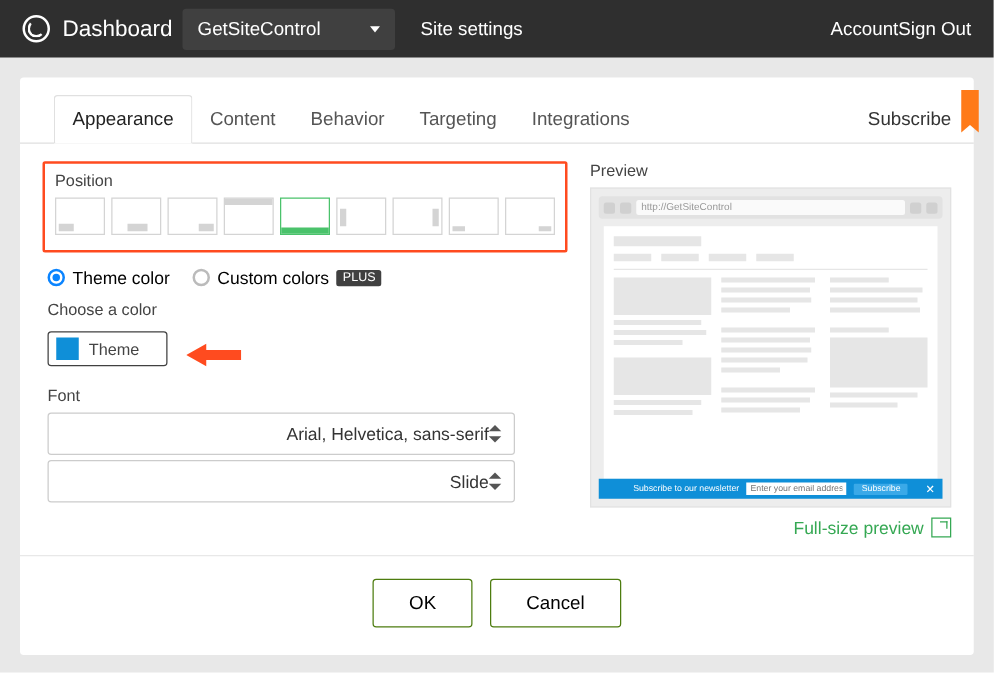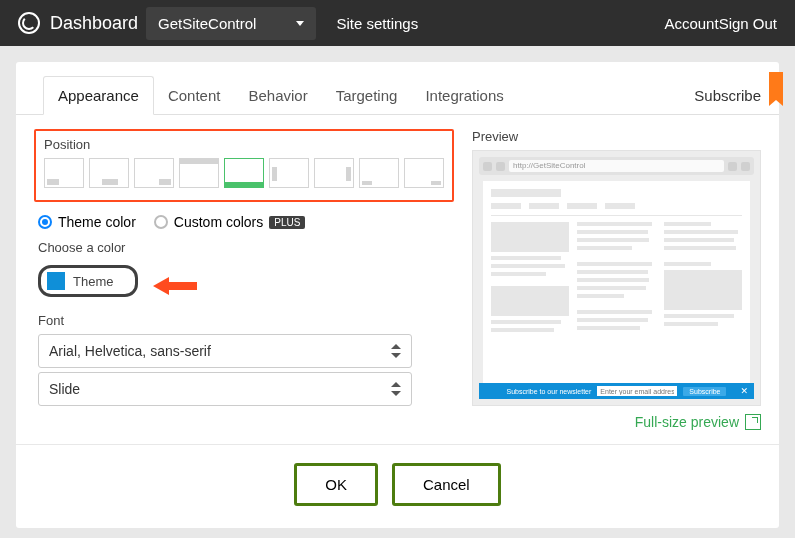--- a/index.html
+++ b/index.html
@@ -29,46 +29,46 @@
   .pos{width:40px;height:30px;border:1px solid #d4d4d4;background:#fff;position:relative;cursor:pointer}
   .pos .bar{position:absolute;background:#d4d4d4}
   .pos.sel{border-color:#4ac26b}
   .pos.sel .bar{background:#4ac26b}
   .radiorow{display:flex;align-items:center;gap:18px;font-size:14px;margin:8px 0 10px 4px}
   .radio{display:flex;align-items:center;gap:6px;cursor:pointer}
   .rb{width:14px;height:14px;border:2px solid #0a84ff;border-radius:50%;display:flex;align-items:center;justify-content:center}
   .rb.on::after{content:"";width:6px;height:6px;background:#0a84ff;border-radius:50%}
   .rb.off{border-color:#bbb}
   .plus{background:#404040;color:#fff;font-size:10px;padding:1px 5px;border-radius:2px}
-  .themebtn{display:inline-flex;align-items:center;gap:8px;border:3px solid #404040;border-radius:13px;padding:4px 22px 4px 6px;font-size:13px;color:#444;margin:4px 0 16px 4px;cursor:pointer}
+  .themebtn{display:inline-flex;align-items:center;gap:8px;border:1px solid #404040;border-radius:3px;padding:4px 22px 4px 6px;font-size:13px;color:#444;margin:4px 0 16px 4px;cursor:pointer}
   .swatch{width:18px;height:18px;background:#0f8fd8}
   .arrow{display:inline-block;vertical-align:middle;margin-left:10px}
   .arrow svg{display:block}
   .field{margin:0 0 4px 4px}
-  .select{border:1px solid #ccc;border-radius:3px;width:374px;padding:8px 10px;font-size:14px;color:#333;display:flex;align-items:center;justify-content:space-between;cursor:pointer}
+  .select{border:1px solid #ccc;border-radius:3px;width:374px;padding:8px 10px;font-size:14px;color:#333;display:flex;align-items:center;justify-content:flex-end;cursor:pointer}
   .sort{width:10px;height:14px;position:relative}
   .sort::before,.sort::after{content:"";position:absolute;left:0;border-left:5px solid transparent;border-right:5px solid transparent}
   .sort::before{top:0;border-bottom:5px solid #555}
   .sort::after{bottom:0;border-top:5px solid #555}
   .preview-box{border:1px solid #e2e2e2;background:#ededed;height:256px;position:relative}
   .addrbar{background:#e2e2e2;height:18px;margin:6px;border-radius:3px;display:flex;align-items:center;gap:4px;padding:0 4px}
   .addrbar .c{width:9px;height:9px;background:#d0d0d0;border-radius:2px}
   .addrbar .url{flex:1;background:#fafafa;height:12px;border-radius:2px;font-size:8px;color:#999;padding-left:4px;line-height:12px}
   .mock{position:absolute;left:10px;right:10px;top:30px;bottom:22px;background:#fff;padding:8px;display:flex;flex-direction:column;gap:6px}
   .mrow{display:flex;gap:8px}
   .mblk{background:#e6e6e6}
   .sbar{position:absolute;left:6px;right:6px;bottom:6px;height:16px;background:#0f8fd8;display:flex;align-items:center;justify-content:center;gap:6px;font-size:7px;color:#fff}
   .sbar input{width:80px;height:10px;border:none;font-size:7px;padding:0 3px}
   .sbar .btn{background:#3aa9e8;padding:1px 6px;border-radius:1px}
   .sbar .x{position:absolute;right:6px;font-size:9px}
   .fsp{text-align:right;color:#35a853;font-size:14px;margin-top:8px;display:flex;align-items:center;justify-content:flex-end;gap:6px;cursor:pointer}
   .exp{width:16px;height:16px;border:1.5px solid #35a853;position:relative}
   .exp::after{content:"";position:absolute;top:2px;right:2px;width:5px;height:5px;border-top:1.5px solid #35a853;border-right:1.5px solid #35a853}
   .footer{display:flex;gap:14px;justify-content:center;padding:18px 0;border-top:1px solid #e8e8e8;margin-top:4px}
-  .fbtn{border:3px solid #4d7c0f;background:#fff;padding:10px 28px;font-size:15px;border-radius:3px;cursor:pointer}
+  .fbtn{border:1px solid #4d7c0f;background:#fff;padding:10px 28px;font-size:15px;border-radius:3px;cursor:pointer}
 </style>
 </head>
 <body>
 
 <div class="topbar">
   <div class="logo"></div>
   <div class="brand">Dashboard</div>
   <div class="site-select">
     <span>GetSiteControl</span>
     <span class="caret"></span>

